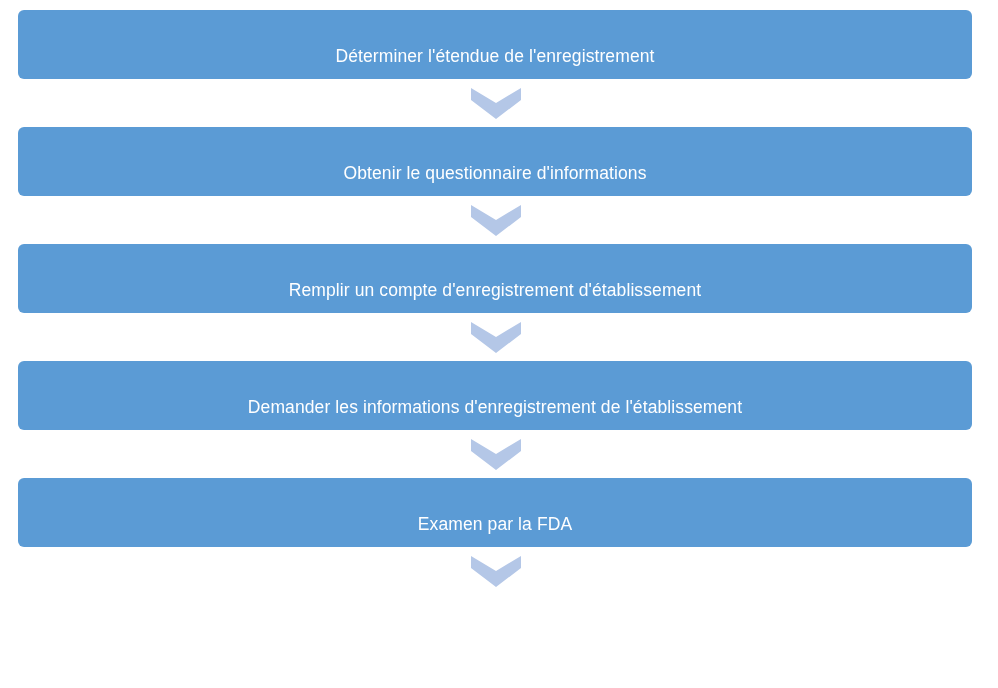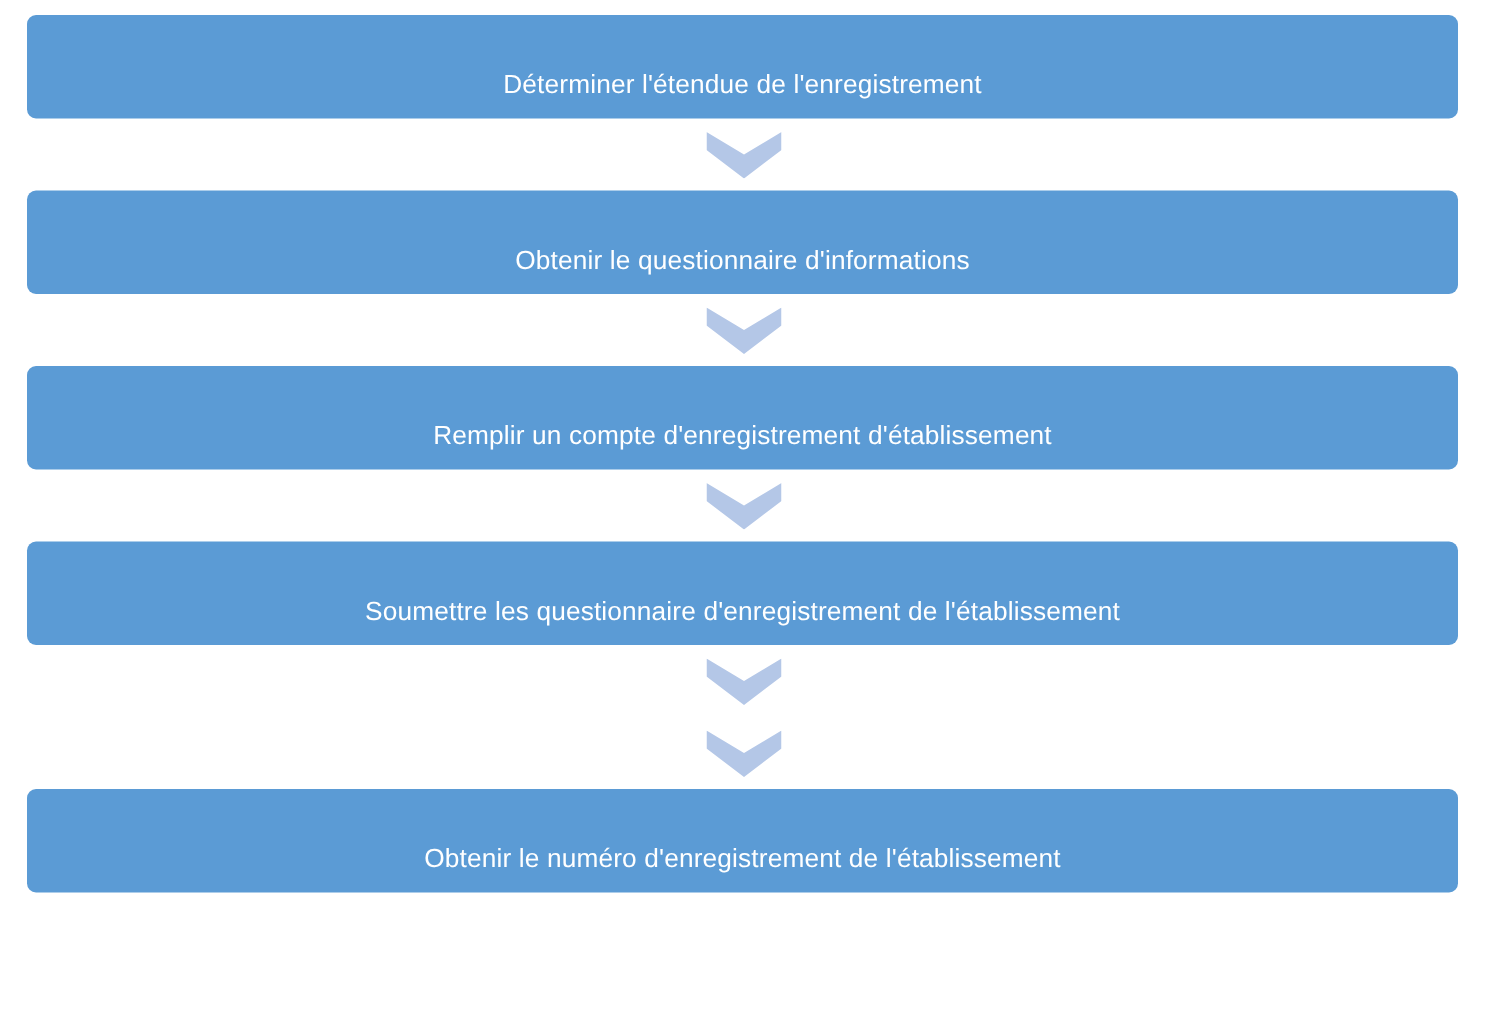--- a/index.html
+++ b/index.html
@@ -106,34 +106,34 @@
       <span class="step-label">Remplir un compte d'enregistrement d'établissement</span>
     </div>
 
     <div class="connector">
       <svg class="chevron" viewBox="0 0 50 31">
         <polygon points="0,0 25,15 50,0 50,12 25,31 0,12"></polygon>
       </svg>
     </div>
 
     <div class="step-box">
-      <span class="step-label">Soumettre les questionnaire d'enregistrement de l'établissement</span>
+      <span class="step-label">Demander les informations d'enregistrement de l'établissement</span>
+    </div>
+
+    <div class="connector">
+      <svg class="chevron" viewBox="0 0 50 31">
+        <polygon points="0,0 25,15 50,0 50,12 25,31 0,12"></polygon>
+      </svg>
+    </div>
+
+    <div class="step-box">
+      <span class="step-label">Examen par la FDA</span>
     </div>
 
     <div class="connector">
       <svg class="chevron" viewBox="0 0 50 31">
         <polygon points="0,0 25,15 50,0 50,12 25,31 0,12"></polygon>
       </svg>
     </div>
 
 
-    <div class="connector">
-      <svg class="chevron" viewBox="0 0 50 31">
-        <polygon points="0,0 25,15 50,0 50,12 25,31 0,12"></polygon>
-      </svg>
-    </div>
-
-    <div class="step-box">
-      <span class="step-label">Obtenir le numéro d'enregistrement de l'établissement</span>
-    </div>
-
   </div>
 </div>
 
 </body></html>

